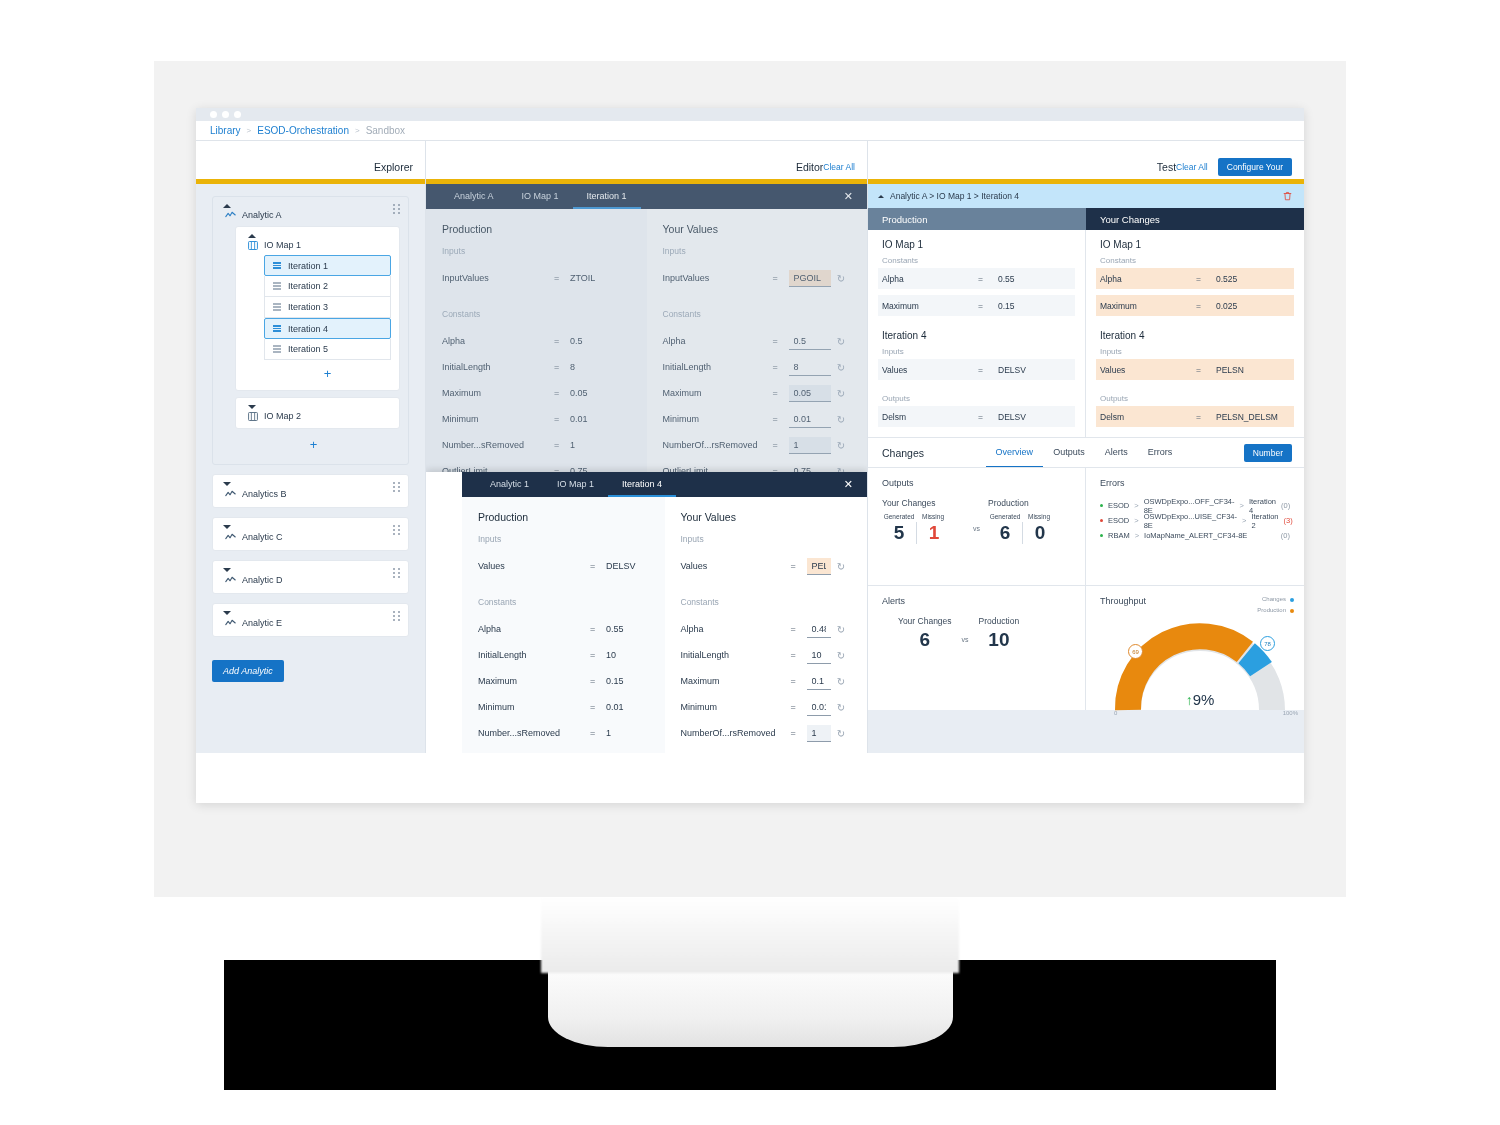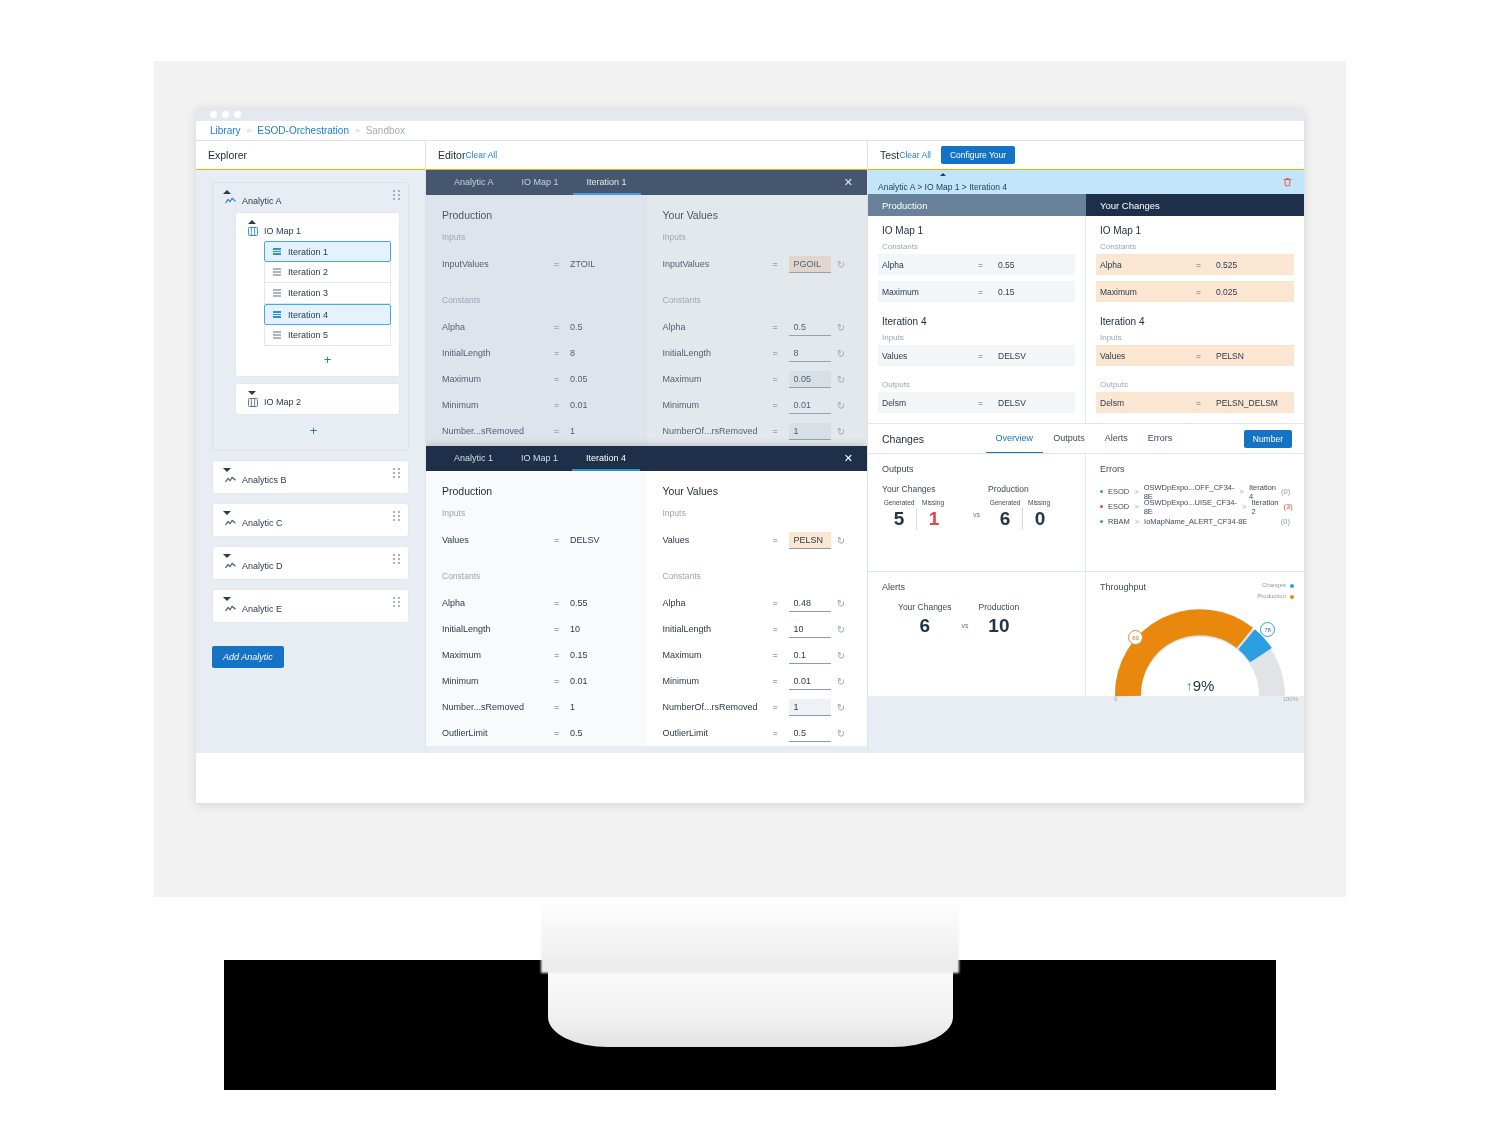--- a/index.html
+++ b/index.html
@@ -67,21 +67,21 @@
   .crumb{ font-size:10px; color:#1d7fd0; cursor:pointer; }
   .crumb.last{ color:#a3adb8; cursor:default; }
   .crumb-sep{ font-size:8px; color:#b9c2cc; }
 
   
   .workspace{ display:flex; height:612px; background:#e8edf3; }
 
   .panel{ background:#ffffff; display:flex; flex-direction:column; }
   .panel-head{
     height:29px; flex:0 0 29px; background:#ffffff; display:flex; align-items:center;
-    justify-content:flex-start; padding:0 12px; border-bottom:1px solid #eab308;
+    justify-content:flex-end; padding:0 12px; border-bottom:5px solid #eab308;margin-top:14px;
   }
   .panel-title{ font-size:10.5px; color:#1c2b3a; }
   .head-actions{ display:flex; align-items:center; gap:10px; }
   .link-btn{ font-size:8.5px; color:#1d7fd0; cursor:pointer; }
   .btn-primary{
     background:#1573c6; color:#ffffff; font-size:8.5px; padding:4px 9px; border-radius:2px;
     cursor:pointer; white-space:nowrap;
   }
 
   
@@ -168,21 +168,21 @@
   .card1-overlay{ position:absolute; inset:0; background:rgba(163,178,194,0.30); pointer-events:none; }
 
   
   .test{ flex:1; }
   .test-body{ flex:1; background:#e8edf3; overflow:hidden; display:flex; flex-direction:column; }
 
   .tcrumb{
     height:24px; background:#c3e5fa; display:flex; align-items:center; justify-content:space-between;
     padding:0 12px 0 10px;
   }
-  .tcrumb-left{ display:flex; align-items:center; gap:6px;flex-direction:column; }
+  .tcrumb-left{ display:flex; align-items:center; gap:6px; }
   .tcrumb-text{ font-size:8.5px; color:#2b3b4d; }
 
   .cmp-head{ display:flex; height:22px; }
   .cmp-head .h{ width:50%; display:flex; align-items:center; padding:0 14px; font-size:9.5px; color:#ffffff; }
   .cmp-head .h.prod{ background:#69829b; }
   .cmp-head .h.yours{ background:#1e3049; }
 
   .cmp-cols{ display:flex; background:#ffffff; }
   .cmp-col{ width:50%; padding:9px 14px 10px 14px; }
   .cmp-col.l{ background:#ffffff; border-right:1px solid #e1e6ec; }
@@ -549,21 +549,21 @@
                   <span class="k">OutlierLimit</span>
                   <span class="eq">=</span>
                   <input class="inp" value="0.75" style="">
                   <span class="undo">↻</span>
                 </div>
             </div>
           </div>
           <div class="card1-overlay"></div>
         </div>
 
-        <div class="edit-card" style="top:276px;height:290px;box-shadow:0 -2px 7px rgba(0,0,0,0.14);">
+        <div class="edit-card" style="top:288px;height:290px;box-shadow:0 -2px 7px rgba(0,0,0,0.14);padding-left:36px;">
           <div class="card-tabs">
             <div class="tabs-left">
               <div class="ctab">Analytic 1</div>
               <div class="ctab">IO Map 1</div>
               <div class="ctab active">Iteration 4</div>
             </div>
             <div class="card-close">✕</div>
           </div>
           <div class="cols">
             <div class="col prod">

